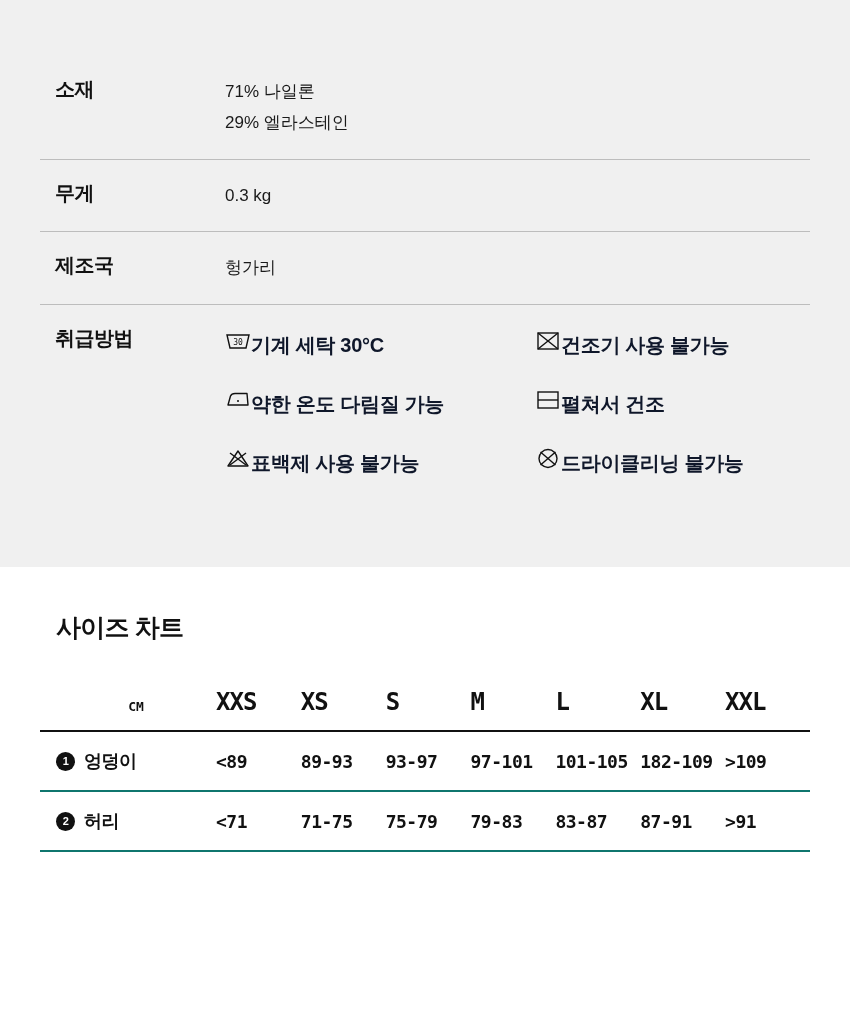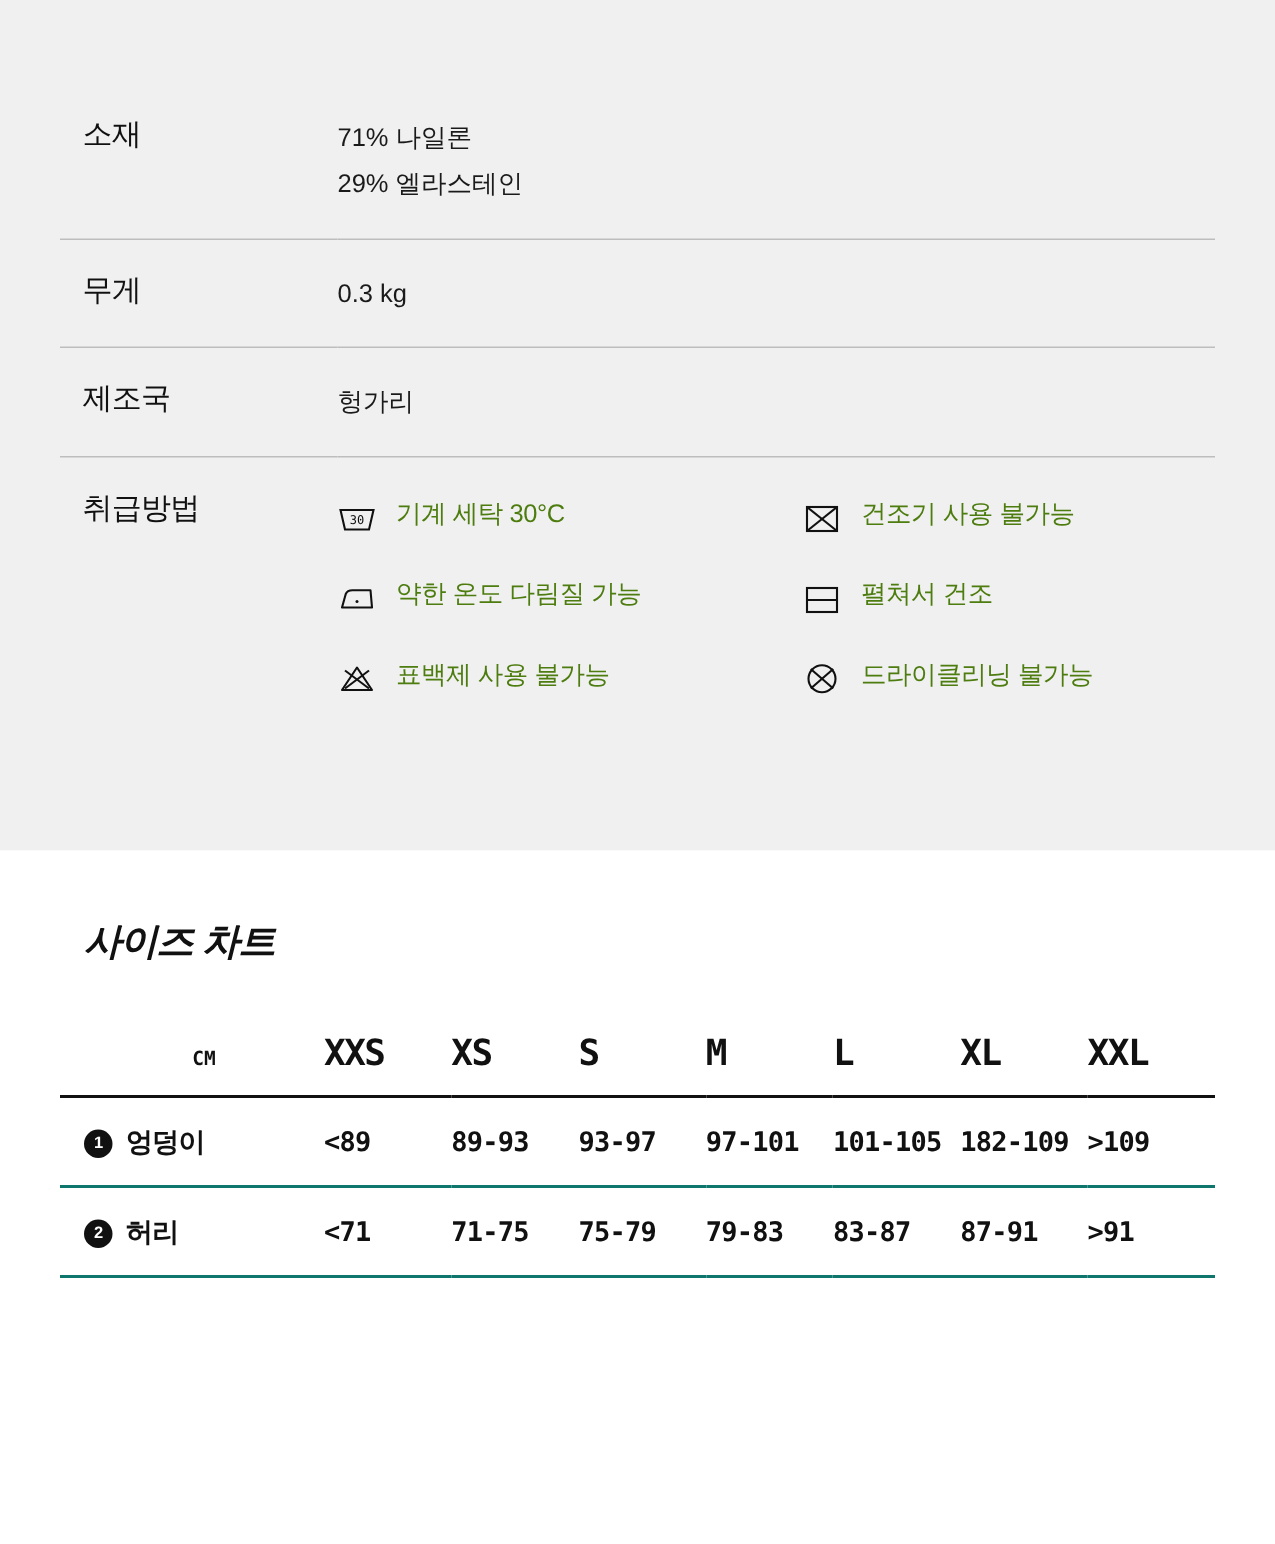--- a/index.html
+++ b/index.html
@@ -29,21 +29,21 @@
   }
   .spec-table tr {
     border-bottom: 1px solid #bdbdbd;
   }
   .spec-table tr:last-child {
     border-bottom: none;
   }
   .spec-label {
     width: 185px;
     font-size: 20px;
-    font-weight: normal;
+    font-weight: bold;
     letter-spacing: -0.5px;
     vertical-align: top;
     padding: 20px 0 20px 15px;
     box-sizing: border-box;
     white-space: nowrap;
   }
   .spec-value {
     font-size: 17px;
     vertical-align: top;
     padding: 20px 0 20px 0;
@@ -57,48 +57,47 @@
   
   .care-grid {
     display: grid;
     grid-template-columns: 300px 1fr;
     row-gap: 22px;
     column-gap: 10px;
     padding-top: 2px;
   }
   .care-item {
     display: flex;
-    align-items: flex-end;
-    gap: 13px;
+    align-items: flex-start;
   }
   .care-icon {
     width: 26px;
     height: 26px;
     flex: 0 0 26px;
     display: block;
   }
   .care-text {
-    font-size: 17px;
-    color: #4d7c0f;
+    font-size: 20px;
+    color: #0f172a;
     letter-spacing: -0.3px;
     white-space: nowrap;
+    font-weight: bold;
   }
 
   
   .size-section {
     padding: 44px 40px 0 40px;
     box-sizing: border-box;
     background: #ffffff;
   }
   .size-title {
     font-size: 25px;
     font-weight: bold;
     letter-spacing: -0.8px;
     margin: 0 0 44px 16px;
-    font-style: italic;
   }
   .size-table {
     width: 100%;
     border-collapse: collapse;
     table-layout: fixed;
   }
   .size-table th, .size-table td {
     text-align: left;
     padding: 0;
   }

